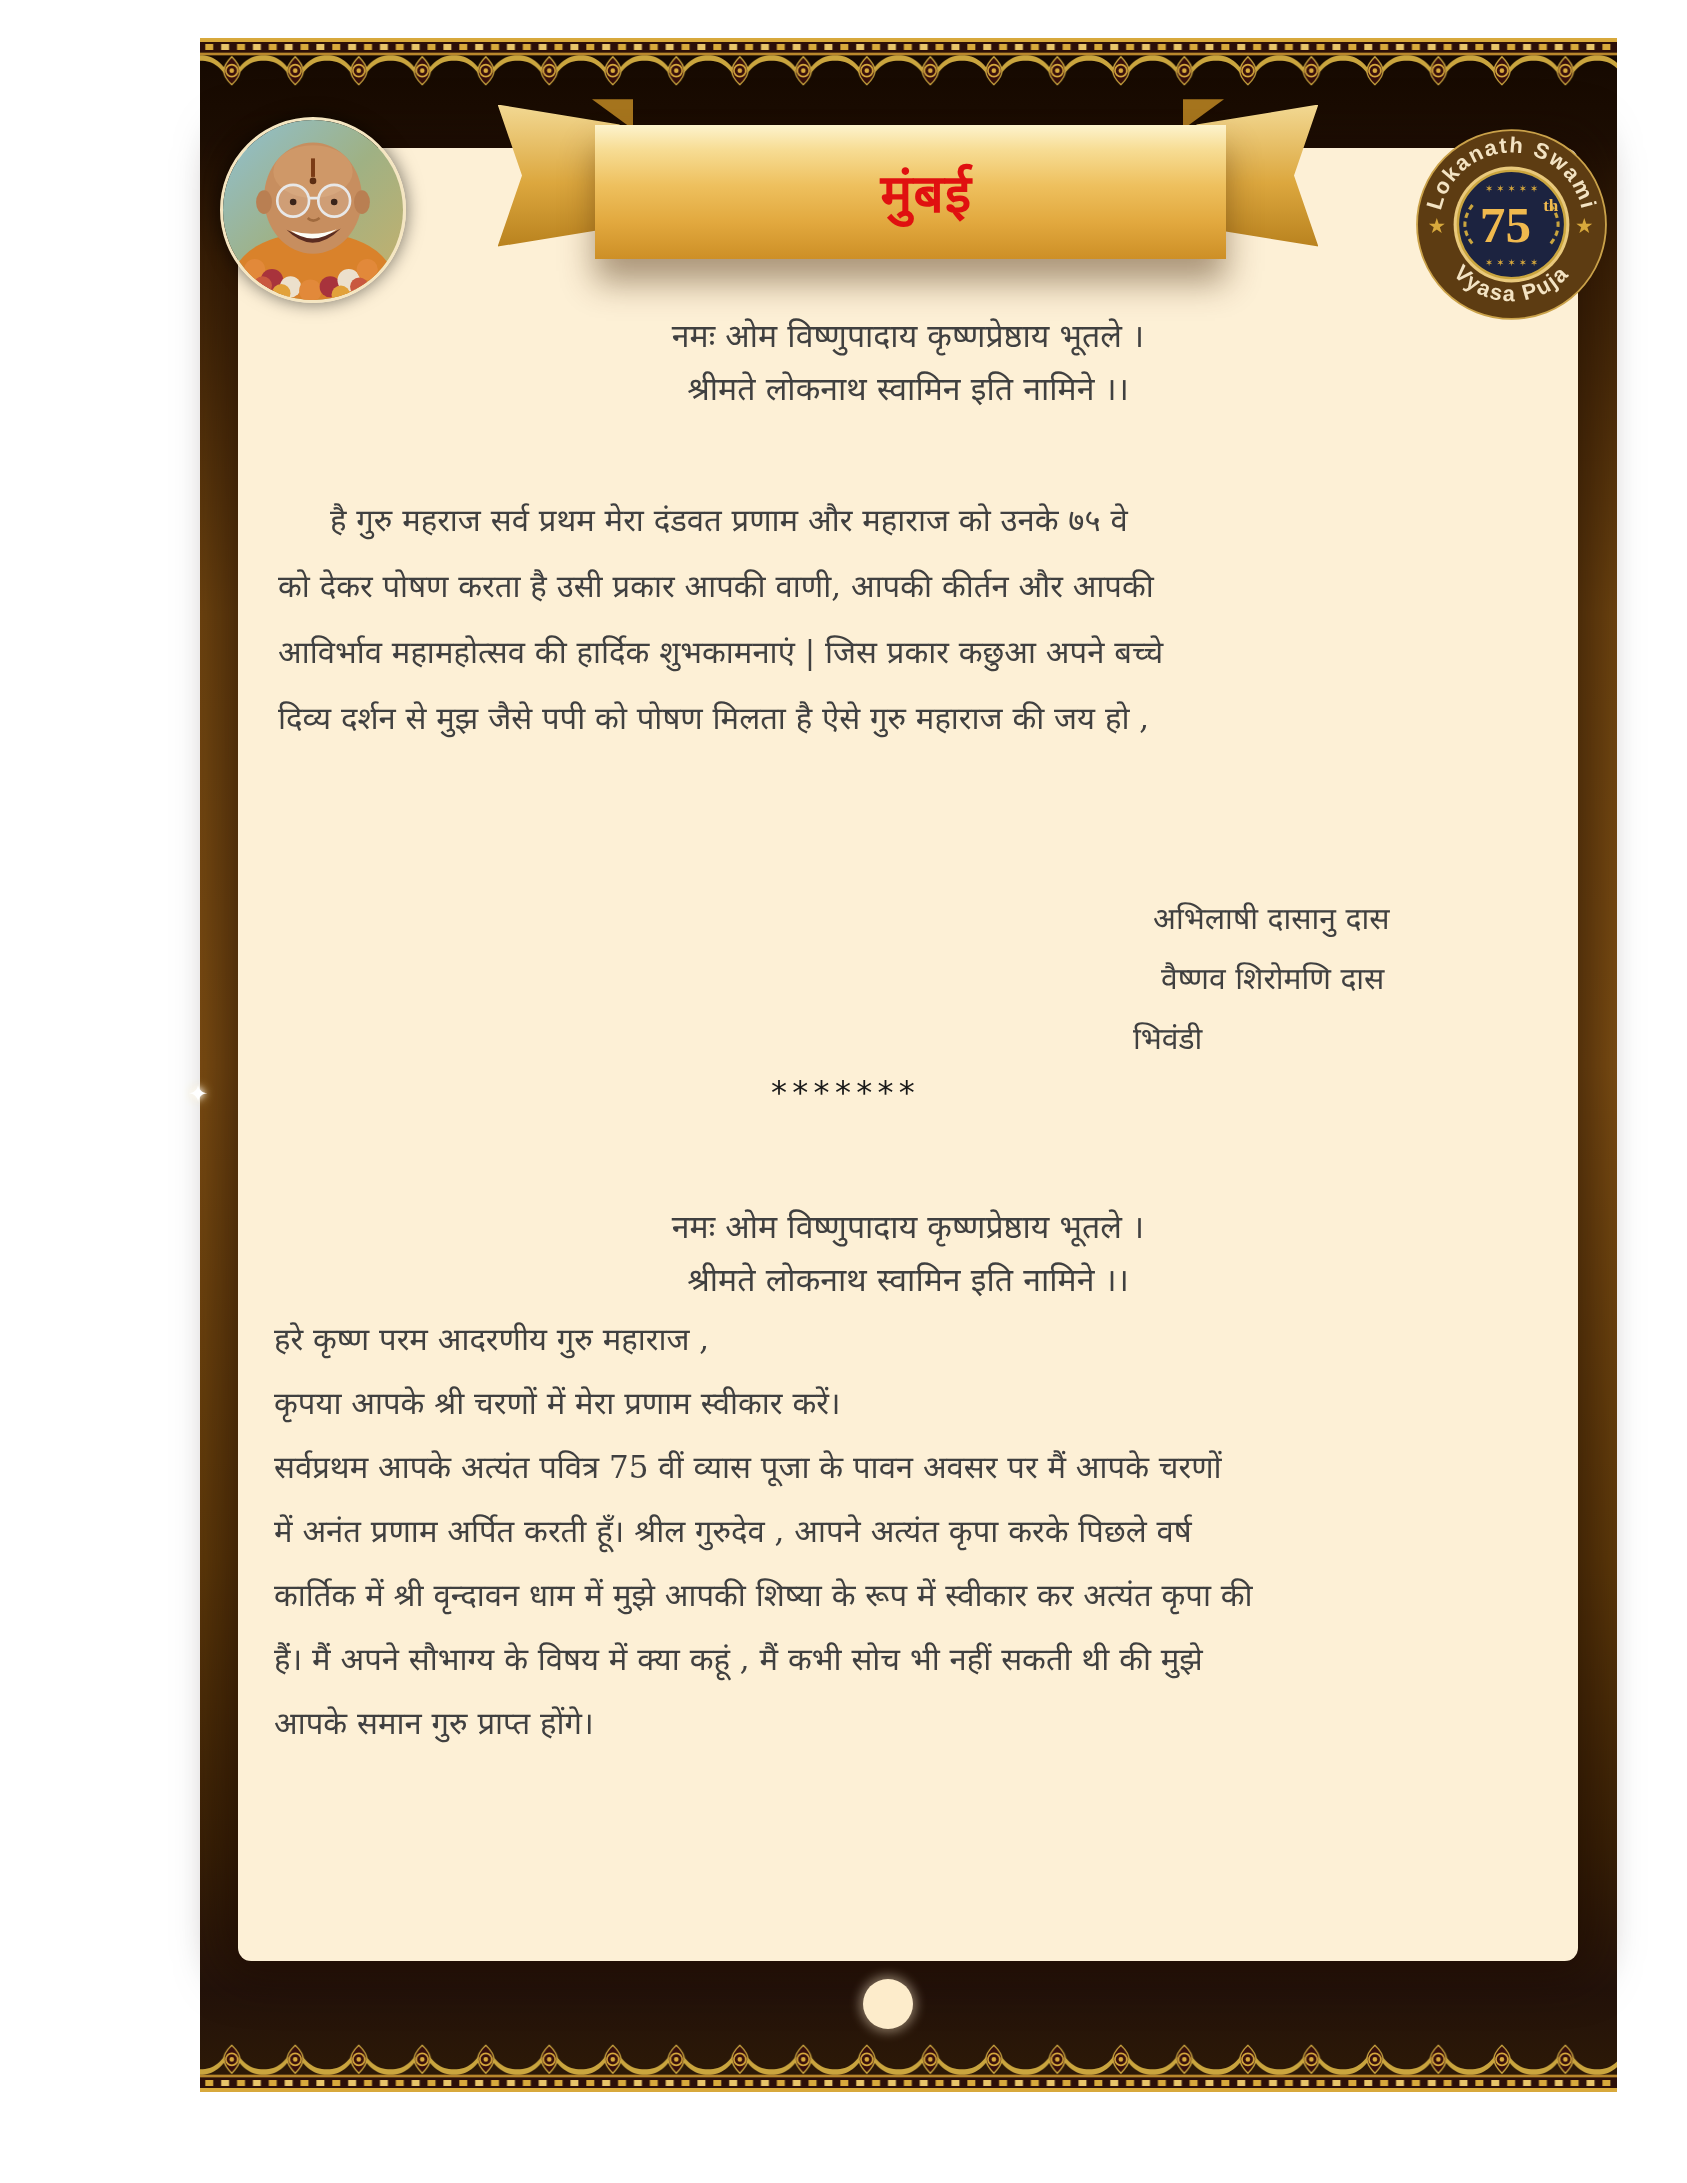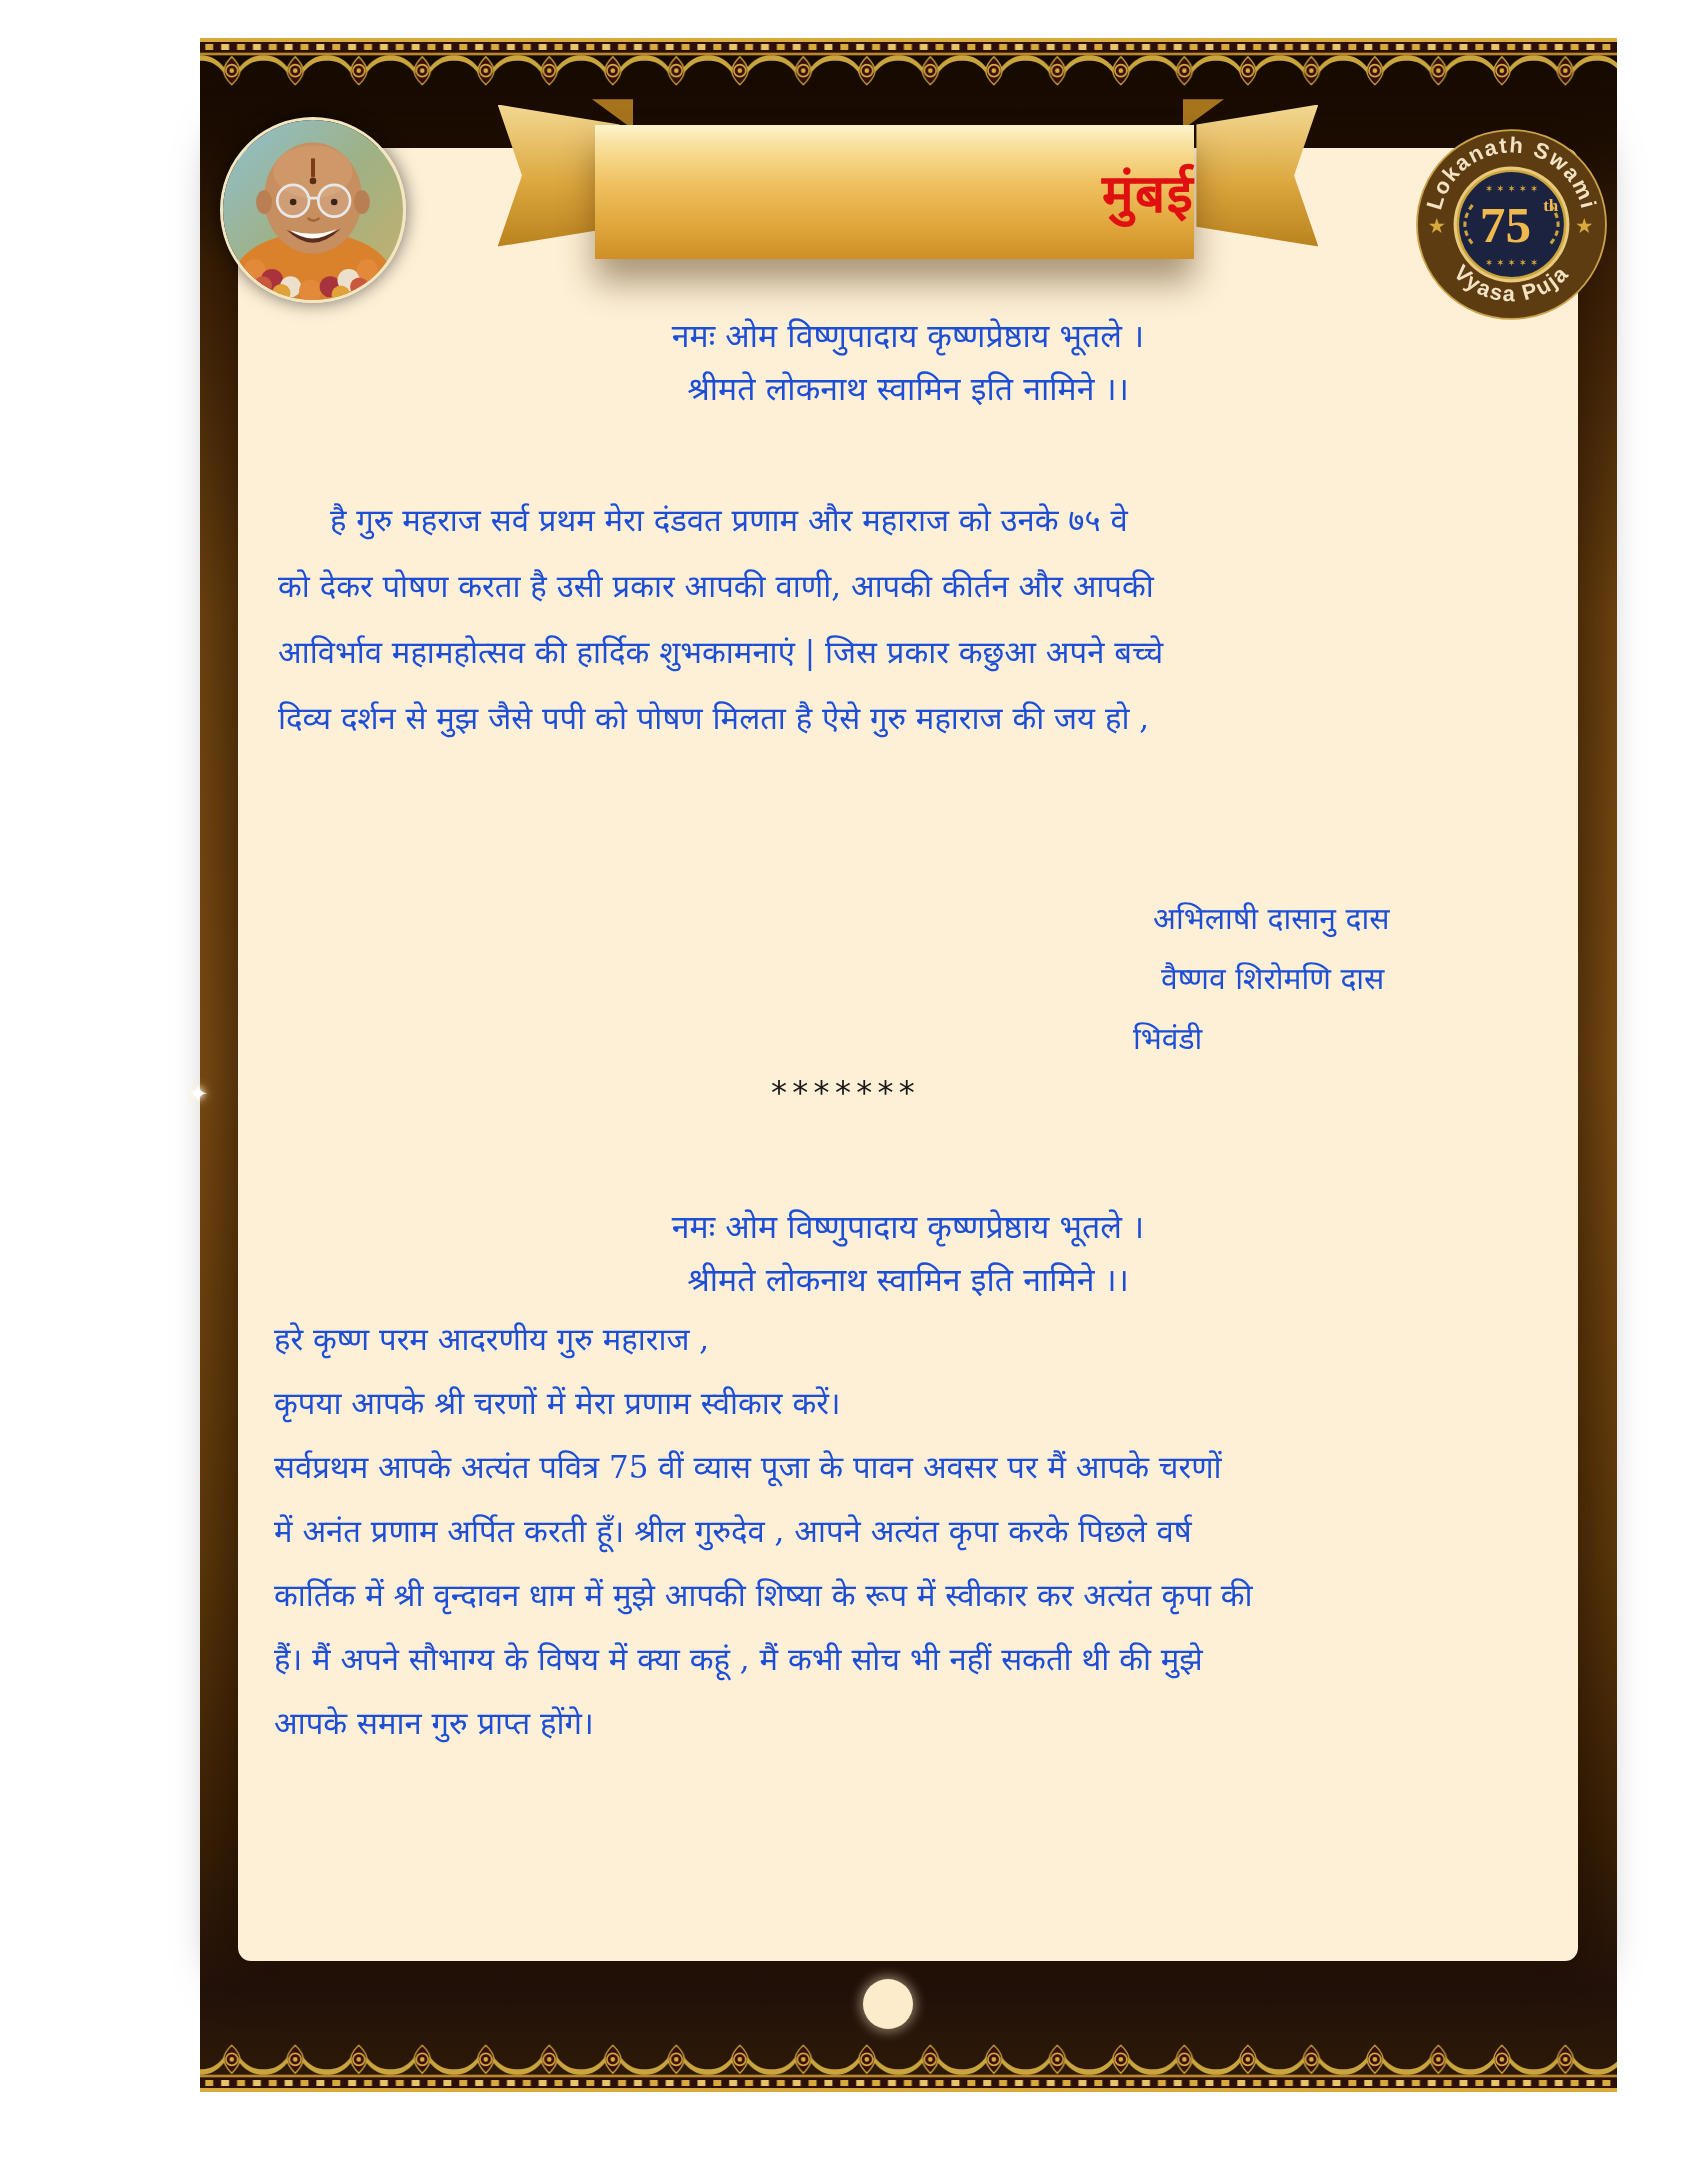--- a/index.html
+++ b/index.html
@@ -21,30 +21,30 @@
   .ribbon .tail{position:absolute;top:6.6px;width:122px;height:142px;
         background:linear-gradient(180deg,#f2d892 0%,#dca73e 55%,#b9821e 100%);}
   .ribbon .tail.left{left:6.6px;clip-path:polygon(0 0,100% 14%,100% 86%,0 100%,20% 50%);}
   .ribbon .tail.right{right:6.6px;clip-path:polygon(100% 0,0 14%,0 86%,100% 100%,80% 50%);}
   .ribbon .curl{position:absolute;top:1.3px;width:41px;height:30px;background:#a5741d;}
   .ribbon .curl.left{left:101px;clip-path:polygon(0 0,100% 100%,100% 0);}
   .ribbon .curl.right{right:101px;clip-path:polygon(100% 0,0 100%,0 0);}
   .ribbon .band{position:absolute;left:104px;top:26.5px;width:599px;height:134px;
         background:linear-gradient(180deg,#fdf3cd 0%,#f7dd95 18%,#eec05e 45%,#e2a93f 72%,#cd8f26 100%);
         box-shadow:0 22.5px 32px rgba(70,40,8,0.45);
-        display:flex;align-items:center;justify-content:flex-end;}
+        display:flex;align-items:center;justify-content:center;padding-left:32px;}
   .banner-title{font-size:53px;font-weight:bold;color:#e01010;letter-spacing:1.3px;
         font-family:"DejaVu Serif","Liberation Serif",serif;}
   .badge{position:absolute;left:1214px;top:89px;width:195px;height:195px;z-index:7;}
   .sparkle{position:absolute;left:-12px;top:1042px;font-size:24px;color:#ffffff;z-index:8;
         text-shadow:0 0 6.6px #fff,0 0 12px #ffe9b0;}
   .page-dot{position:absolute;left:663px;top:1941px;width:50px;height:50px;border-radius:50%;
         background:#fdeccb;box-shadow:0 0 10.6px 3.3px rgba(253,236,203,0.45);}
   
-  .dev{color:#1d4ed8;}
+  .dev{color:#404040;}
   .verse{position:absolute;left:0;width:1340px;text-align:center;font-size:32px;line-height:53px;}
   .verse.v1{top:162px;}
   .verse.v2{top:1053px;}
   .para{position:absolute;font-size:31px;line-height:66px;}
   .para1{left:40px;top:339px;width:1244px;text-align:justify;}
   .para1 .ln.indent{text-indent:52px;}
   .para1 .ln{text-align:justify;}
   .para2{left:36px;top:1159px;width:1267px;line-height:64px;}
   .sig{position:absolute;left:887px;top:741px;width:410px;font-size:30px;line-height:60px;}
   .sig .s0{margin-left:28px;}

